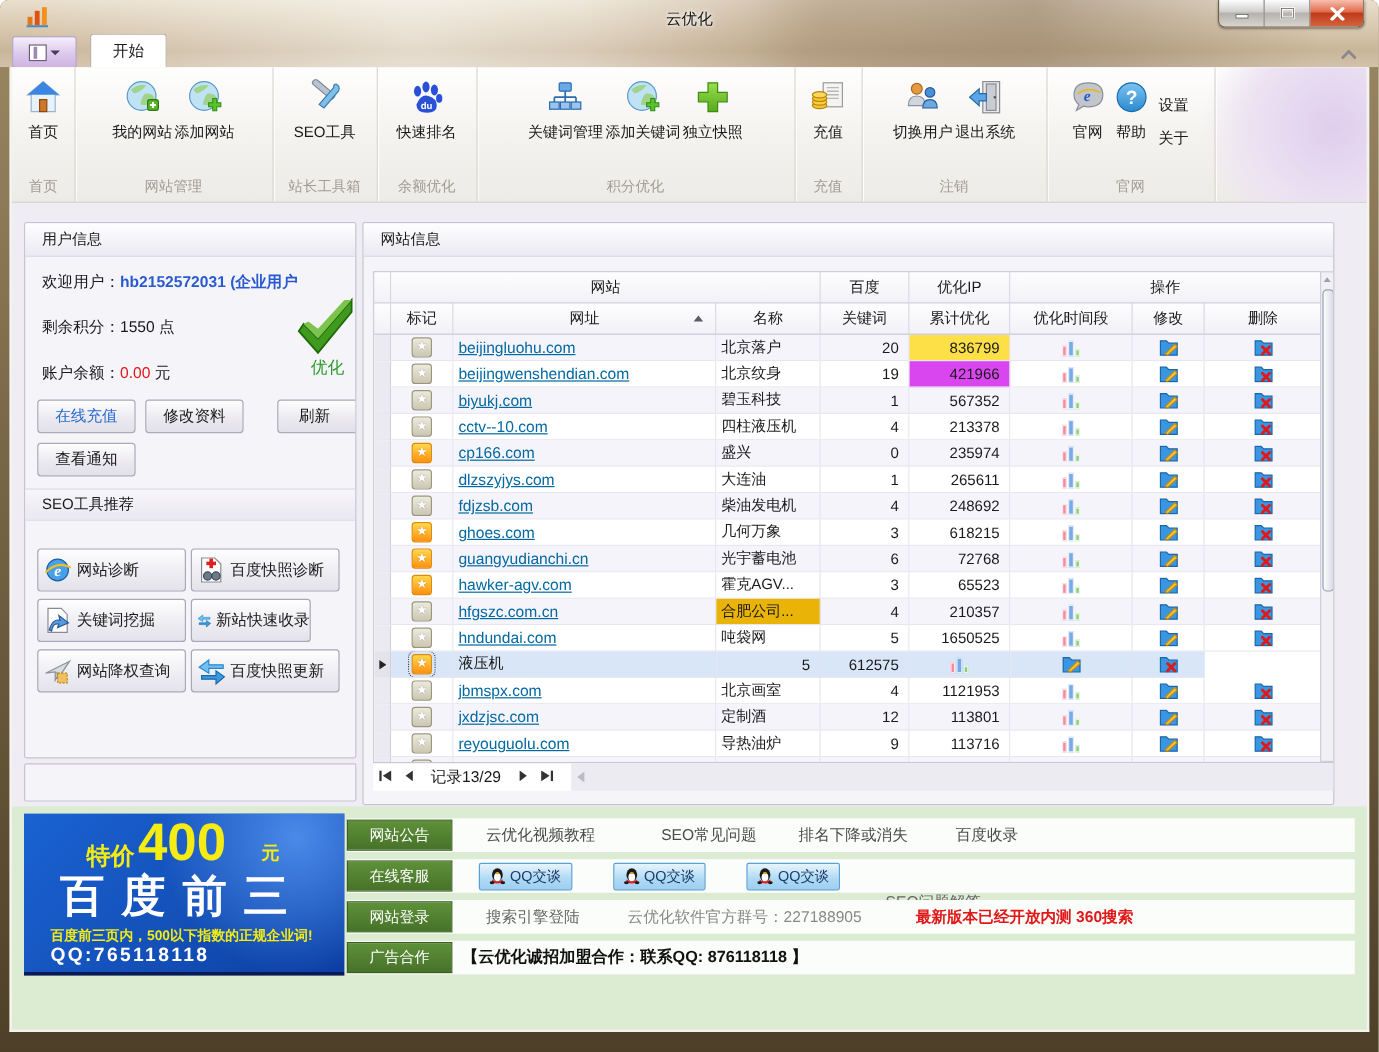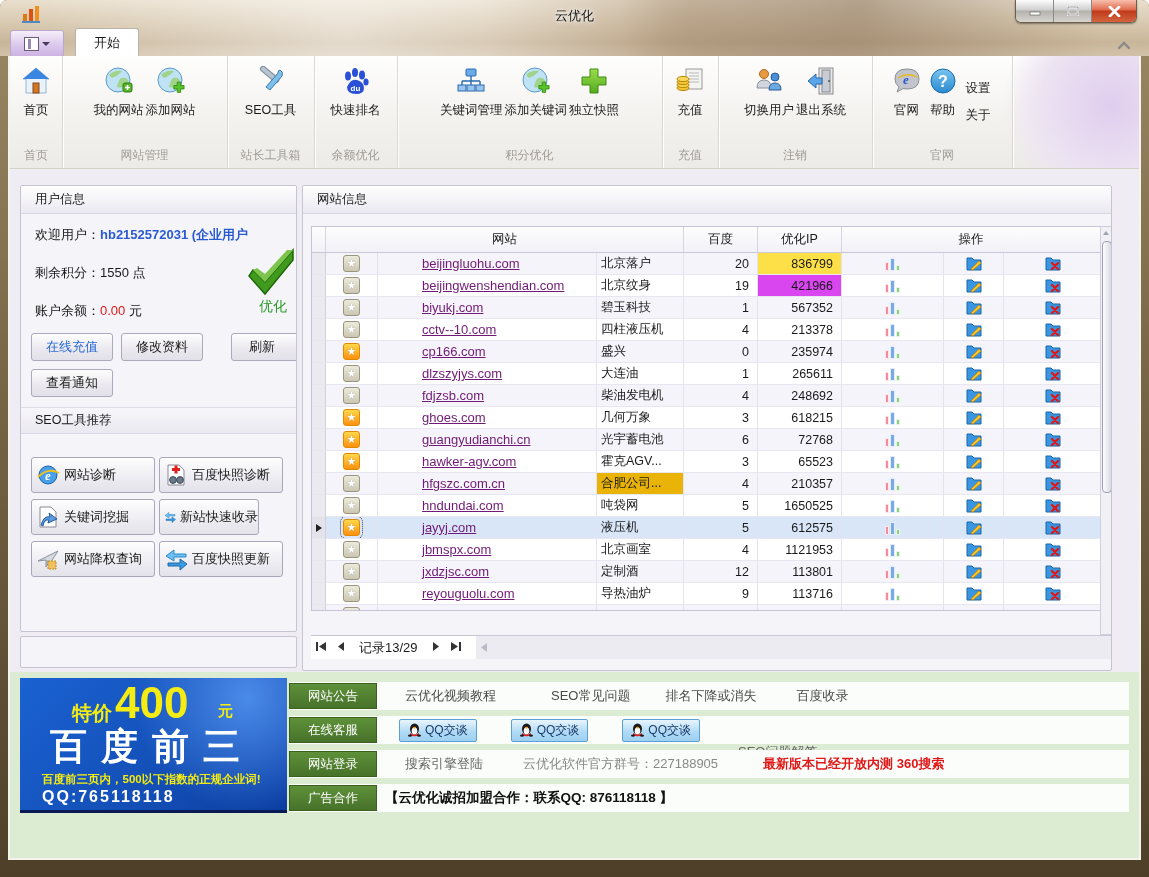--- a/index.html
+++ b/index.html
@@ -64,21 +64,21 @@
   
   .grid{display:grid;grid-template-columns:14px 52px 219px 87px 74px 84px 102px 60px 97px;}
   .hcell{background:linear-gradient(180deg,#fdfdfe,#f2f1f7);border-right:1px solid #d6d4e2;border-bottom:1px solid #c9c7d6;
     display:flex;align-items:center;justify-content:center;font-size:12.5px;height:26px;box-sizing:border-box;position:relative;}
   .trow{display:grid;grid-template-columns:14px 52px 219px 87px 74px 84px 102px 60px 97px;height:22px;}
   .tcell{border-right:1px solid #e4e2ee;border-bottom:1px solid #e8e6f0;display:flex;align-items:center;box-sizing:border-box;
     overflow:hidden;white-space:nowrap;font-size:12.5px;}
   .tc-ind{background:#eceaf1;border-right:1px solid #d2d0dc;justify-content:center;}
   .tc-star,.tc-chart,.tc-edit,.tc-del{justify-content:center;}
   .tc-num{justify-content:flex-end;padding-right:8px;}
-  .tc-url a{color:#701a75;text-decoration:underline;font-size:13px;padding-left:4px;margin-left:40px;}
+  .tc-url a{color:#0369a1;text-decoration:underline;font-size:13px;padding-left:4px;}
   .tc-name{padding-left:4px;}
   .badge{width:15px;height:15px;border-radius:3px;display:flex;align-items:center;justify-content:center;
     font-size:11px;line-height:15px;}
   .badge.gray{background:linear-gradient(180deg,#eceadb,#cbc7b2);border:1px solid #9a967e;color:#fff;text-shadow:0 0 1px #888;}
   .badge.yellow{background:linear-gradient(180deg,#ffd84a,#ff9010);border:1px solid #e08a00;color:#fff;text-shadow:0 0 1px #c86a00;}
   .sel .tcell{background:#d8e6f8 !important;}
   .sel .tc-ind{background:#e4e2ea !important;}
   .focusbox{outline:1px dotted #444;outline-offset:2px;}
   .bars{display:flex;align-items:flex-end;gap:1px;height:14px;}
   .bars i{display:block;border:1px solid rgba(255,255,255,.8);box-sizing:border-box;}
@@ -433,20 +433,34 @@
       <div style="position:absolute;left:8px;top:40px;width:789px;border:1px solid #c6c4d4;box-sizing:content-box;">
 
         <div class="grid">
           <div class="hcell"></div>
           <div class="hcell" style="grid-column:span 3;">网站</div>
           <div class="hcell">百度</div>
           <div class="hcell">优化IP</div>
           <div class="hcell" style="grid-column:span 3;">操作</div>
         </div>
 
+        <div class="grid">
+          <div class="hcell"></div>
+          <div class="hcell">标记</div>
+          <div class="hcell">
+              <span>网址</span>
+            <span style="position:absolute;right:10px;width:0;height:0;border-left:4px solid transparent;border-right:4px solid transparent;border-bottom:5px solid #5a5a6a;"></span>
+            </div>
+          <div class="hcell">名称</div>
+          <div class="hcell">关键词</div>
+          <div class="hcell">累计优化</div>
+          <div class="hcell">优化时间段</div>
+          <div class="hcell">修改</div>
+          <div class="hcell" style="border-right:none;">删除</div>
+        </div>
 
         <div style="height:357px;overflow:hidden;background:#fff;">
             <div class="trow">
               <div class="tcell tc-ind"></div>
               <div class="tcell tc-star" style="background:#f6f4fb">
                 <span class="badge gray">★</span>
               </div>
               <div class="tcell tc-url" style="background:#f6f4fb">
                 <a>beijingluohu.com</a>
               </div>
@@ -815,23 +829,20 @@
               </div>
             </div>
             <div class="trow sel">
               <div class="tcell tc-ind">
                 <svg width="6" height="8" viewBox="0 0 6 8">
                   <path d="M0 0 L6 4 L0 8 Z" fill="#222"></path>
                 </svg>
               </div>
               <div class="tcell tc-star" style="background:#f6f4fb">
                 <span class="badge yellow focusbox">★</span>
-              </div>
-              <div class="tcell tc-url" style="background:#f6f4fb">
-                <a>jayyj.com</a>
               </div>
               <div class="tcell tc-name" style="background:#f6f4fb">液压机</div>
               <div class="tcell tc-num" style="background:#f6f4fb">5</div>
               <div class="tcell tc-num" style="background:#f6f4fb">612575</div>
               <div class="tcell tc-chart" style="background:#f6f4fb">
                 <span class="bars">
                   <i style="width:4px;height:9px;background:#f48aa0;"></i>
                   <i style="width:5px;height:13px;background:#78aae6;"></i>
                   <i style="width:4px;height:6px;background:#8ad07c;"></i>
                 </span>

